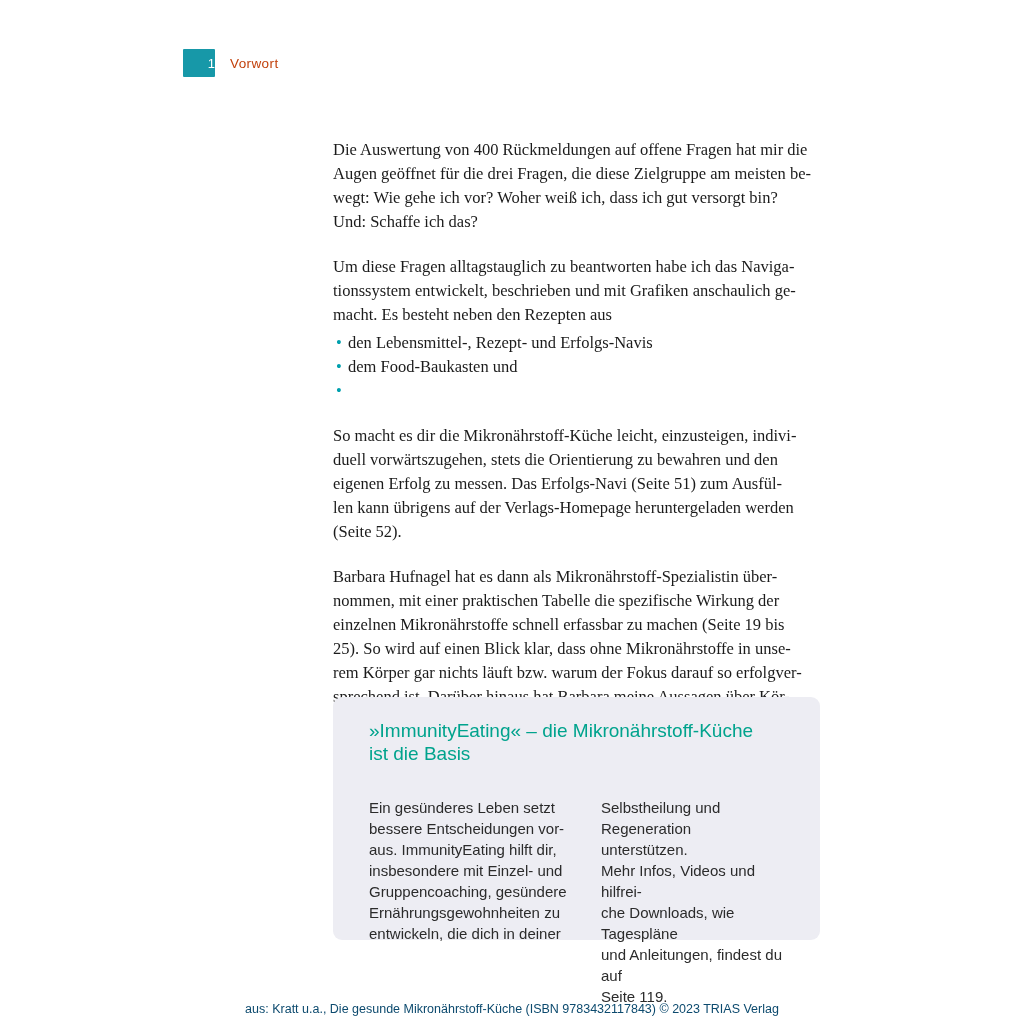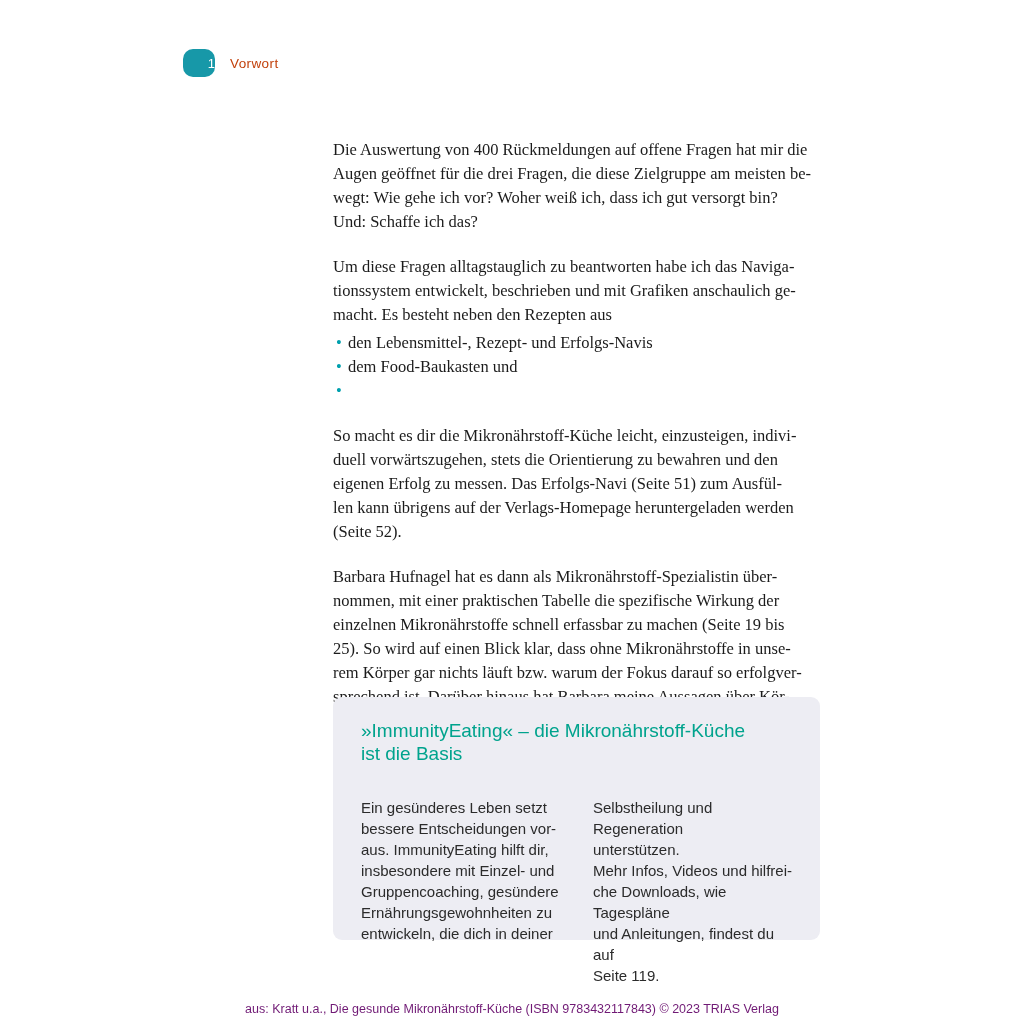--- a/index.html
+++ b/index.html
@@ -16,21 +16,21 @@
 
   
   .page-number-badge {
     position: absolute;
     left: 183px;
     top: 49px;
     width: 32px;
     height: 28px;
     background: #1798a8;
     color: #ffffff;
-    border-radius: 10px;
+    border-radius: 1px;
     display: flex;
     align-items: center;
     justify-content: center;
     font-family: "Liberation Sans", sans-serif;
     font-size: 13px;
     padding-left: 32px;
   }
   .section-label {
     position: absolute;
     left: 230px;
@@ -73,21 +73,21 @@
 
   
   .info-box {
     position: absolute;
     left: 333px;
     top: 697px;
     width: 487px;
     height: 243px;
     background: #ededf3;
     border-radius: 9px;
-    padding: 22px 26px 20px 28px;
+    padding: 22px 26px 20px 36px;
     font-family: "Liberation Sans", sans-serif;
   }
   .info-box-title {
     color: #00a38d;
     font-size: 19px;
     line-height: 23px;
     white-space: pre-line;
     margin: 0 0 15px 0;
     font-weight: normal;
   }
@@ -107,21 +107,21 @@
 
   
   .footer-credit {
     position: absolute;
     left: 0;
     bottom: 8px;
     width: 100%;
     text-align: center;
     font-family: "Liberation Sans", sans-serif;
     font-size: 12.5px;
-    color: #701a75;
+    color: #0c4a6e;
   }
 </style>
 </head>
 <body>
 
 <div class="page">
 
   <div class="page-number-badge">10</div>
 
   <div class="section-label">Vorwort</div>

